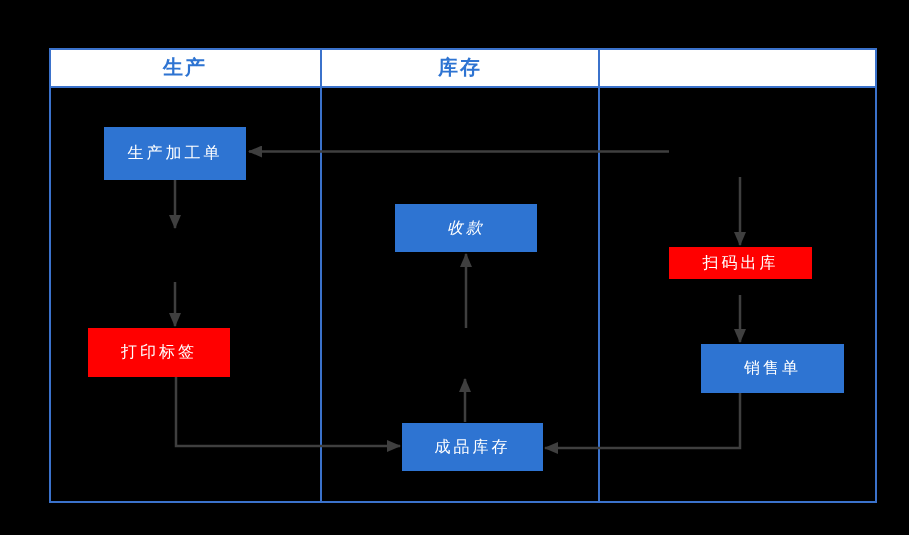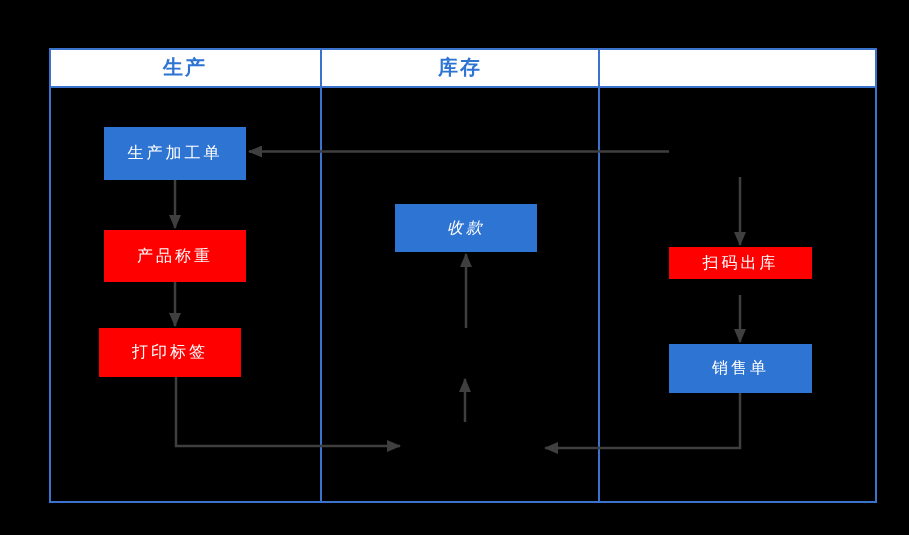--- a/index.html
+++ b/index.html
@@ -104,21 +104,21 @@
       <path d="M176,377 V446 H400" marker-end="url(#arrow)"></path>
       <path d="M740,177 V245" marker-end="url(#arrow)"></path>
       <path d="M740,295 V342" marker-end="url(#arrow)"></path>
       <path d="M740,393 V448 H545" marker-end="url(#arrow)"></path>
       <path d="M465,422 V379" marker-end="url(#arrow)"></path>
       <path d="M466,328 V254" marker-end="url(#arrow)"></path>
     </g>
   </svg>
 
   <div class="node blue" style="left:104px; top:127px; width:142px; height:53px;">生产加工单</div>
-  <div class="node red" style="left:104px; top:230px; width:142px; height:52px;">产品称重</div>
-  <div class="node red" style="left:99px; top:328px; width:142px; height:49px;">打印标签</div>
+  <div class="node red" style="left:88px; top:328px; width:142px; height:49px;">打印标签</div>
 
   <div class="node blue" style="left:395px; top:204px; width:142px; height:48px;font-style:italic;">收款</div>
+  <div class="node blue" style="left:402px; top:423px; width:141px; height:48px;">成品库存</div>
 
   <div class="node red" style="left:669px; top:247px; width:143px; height:32px;">扫码出库</div>
-  <div class="node blue" style="left:669px; top:344px; width:143px; height:49px;">销售单</div>
+  <div class="node blue" style="left:701px; top:344px; width:143px; height:49px;">销售单</div>
 
 </div>
 
 </body></html>

